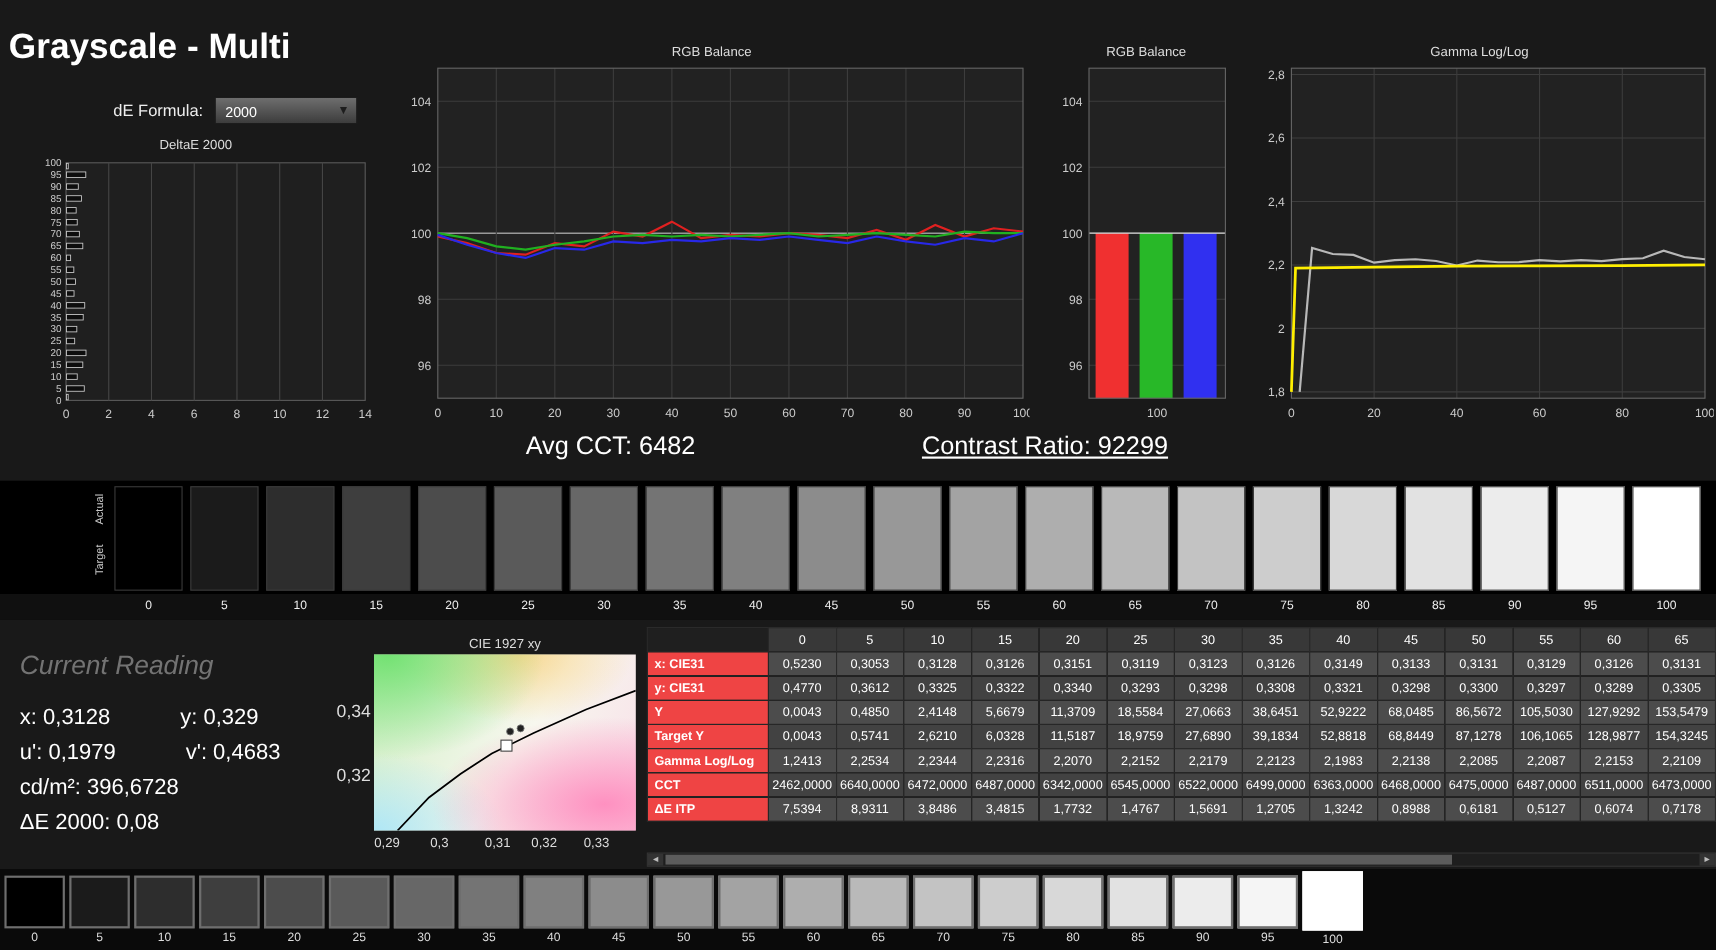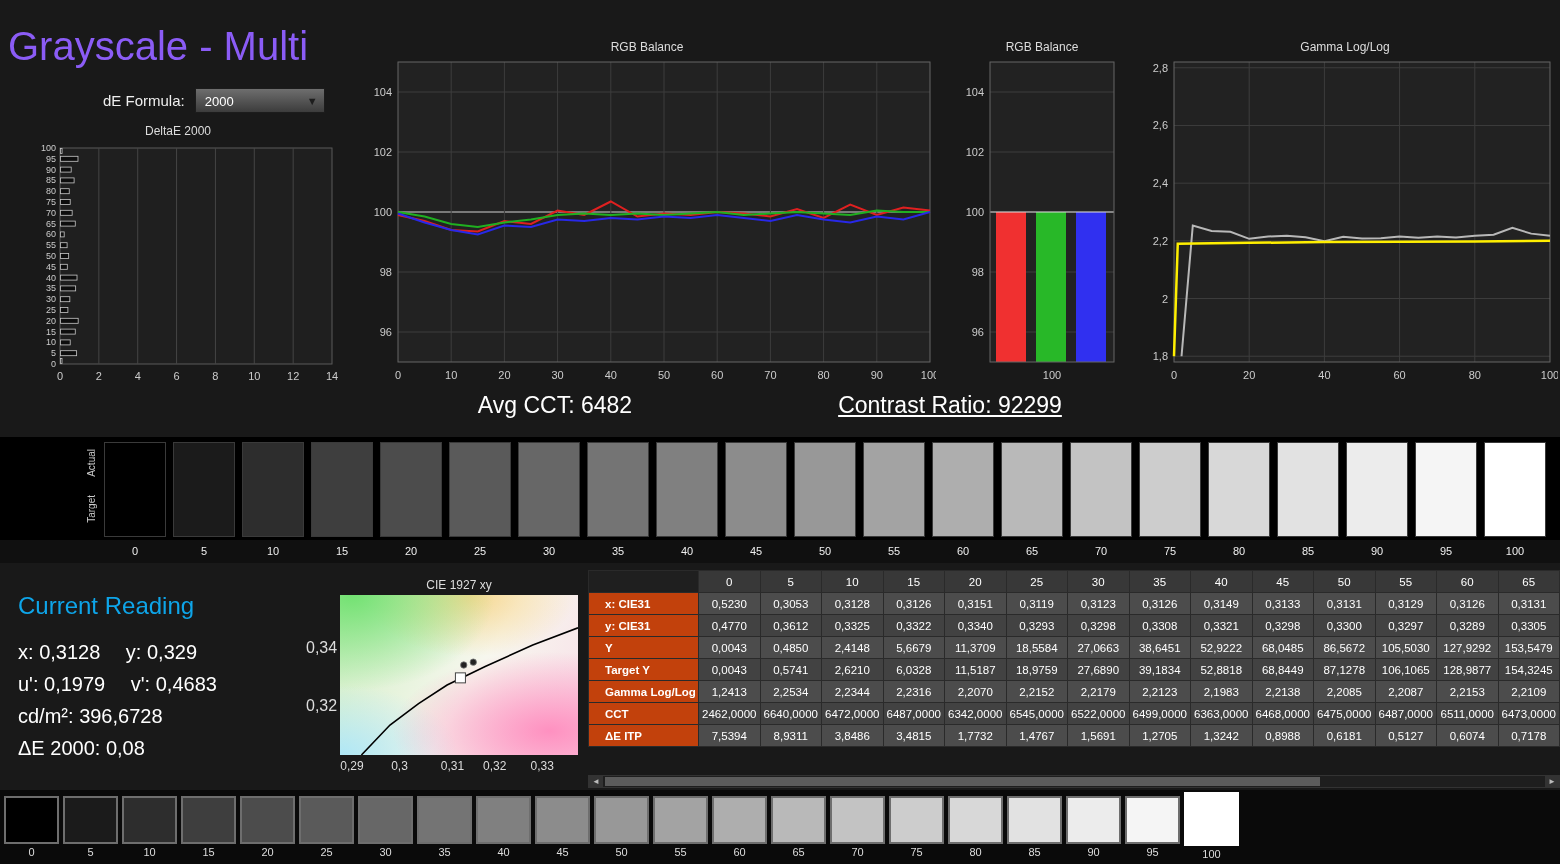--- a/index.html
+++ b/index.html
@@ -1,20 +1,20 @@
 <!DOCTYPE html>
 <html><head>
 <meta charset="utf-8">
 <style>
   html,body{margin:0;padding:0;background:#000;}
   #app{position:relative;width:1560px;height:864px;background:#191919;overflow:hidden;
        font-family:"Liberation Sans",sans-serif;color:#fff;}
   .abs{position:absolute;}
   
-  #page-title{left:8px;top:24px;font-size:40px;font-weight:400;color:#8b5cf6;}
+  #page-title{left:8px;top:24px;font-size:32px;font-weight:700;color:#ffffff;}
   #de-formula{left:103px;top:88px;display:flex;align-items:center;gap:10px;font-size:15px;color:#eee;}
   .dropdown{position:relative;width:130px;height:25px;background:linear-gradient(#6e6e6e,#3c3c3c);
             border:1px solid #1c1c1c;color:#fff;font-size:13px;line-height:25px;padding-left:9px;box-sizing:border-box;}
   .dropdown .arrow{position:absolute;right:6px;top:0;line-height:25px;font-size:11px;color:#1d1d1d;}
   
   .chart-title{position:absolute;top:0;left:0;right:0;text-align:center;font-size:12px;color:#ddd;}
   #deltae-chart{left:8px;top:124px;width:340px;height:268px;}
   #rgb-line-chart{left:358px;top:40px;width:578px;height:352px;}
   #rgb-bar-chart{left:952px;top:40px;width:180px;height:352px;}
   #gamma-chart{left:1132px;top:40px;width:426px;height:352px;}
@@ -29,44 +29,44 @@
   #gray-strip{left:0;top:437px;width:1560px;height:126px;background:#000;}
   .rot-label{position:absolute;left:86px;writing-mode:vertical-rl;transform:rotate(180deg);
              font-size:10px;color:#ccc;}
   #strip-band{position:absolute;left:0;top:103px;width:100%;height:23px;background:#101010;}
   #strip-cells{position:absolute;left:104px;top:5px;display:flex;gap:7px;}
   .strip-cell{width:62px;}
   .strip-swatch{height:95px;border:1px solid #3a3a3a;box-sizing:border-box;}
   .strip-label{height:22px;line-height:22px;margin-top:3px;text-align:center;font-size:11px;color:#eee;}
   
   #current-reading{left:18px;top:592px;}
-  #cr-title{font-size:24px;color:#0ea5e9;margin-bottom:16px;}
+  #cr-title{font-size:24px;color:#737373;margin-bottom:16px;font-style:italic;}
   .cr-row{font-size:20px;line-height:32px;white-space:nowrap;}
-  .cr-col2{display:inline-block;margin-left:20px;}
+  .cr-col2{display:inline-block;margin-left:58px;}
   
   #cie-chart{left:298px;top:578px;width:292px;height:206px;}
   #cie-title{position:absolute;left:42px;top:0;width:238px;text-align:center;font-size:12px;color:#ddd;}
   .cie-plot{position:absolute;left:42px;top:17px;width:238px;height:160px;
      background:
        radial-gradient(120% 90% at 88% 85%, rgba(255,140,190,0.95), rgba(255,140,190,0) 55%),
        radial-gradient(100% 100% at 5% 0%, rgba(110,225,110,0.95), rgba(110,225,110,0) 60%),
        radial-gradient(80% 70% at 55% 0%, rgba(250,210,130,0.85), rgba(250,210,130,0) 55%),
        radial-gradient(90% 80% at 0% 100%, rgba(170,230,250,0.9), rgba(170,230,250,0) 55%),
        linear-gradient(120deg,#cdeec2,#f7f7ee 55%,#f8dce8);}
   #cie-svg{position:absolute;left:0;top:0;}
   .cie-xlab{position:absolute;top:181px;width:34px;text-align:center;font-size:12px;color:#ddd;}
   .cie-ylab{position:absolute;left:8px;width:30px;text-align:right;font-size:16px;color:#ddd;}
   
   #reading-table{left:588px;top:570px;width:972px;}
   table{border-collapse:collapse;table-layout:fixed;width:972px;font-size:11.5px;color:#fff;}
   th,td{border:1px solid #2a2a2a;height:21px;padding:0 2px;text-align:center;font-weight:normal;
         overflow:hidden;white-space:nowrap;}
   thead th{background:#383838;}
   thead th.corner{background:#1f1f1f;}
-  tbody th{background:#c2410c;text-align:left;padding-left:16px;font-weight:bold;}
+  tbody th{background:#ef4444;text-align:left;padding-left:6px;font-weight:bold;}
   tbody tr:nth-child(odd) td{background:#4c4c4c;}
   tbody tr:nth-child(even) td{background:#424242;}
   
   #table-scrollbar{left:588px;top:775px;width:972px;height:13px;background:#1e1e1e;border:1px solid #333;box-sizing:border-box;}
   .sb-arrow{position:absolute;top:0;width:14px;height:11px;background:#333;color:#bbb;font-size:8px;
             line-height:11px;text-align:center;}
   #sb-left{left:0;}#sb-right{right:0;}
   #sb-thumb{position:absolute;left:16px;top:1px;width:715px;height:9px;background:#5c5c5c;}
   
   #bottom-bar{left:0;top:790px;width:1560px;height:74px;background:#0a0a0a;}

